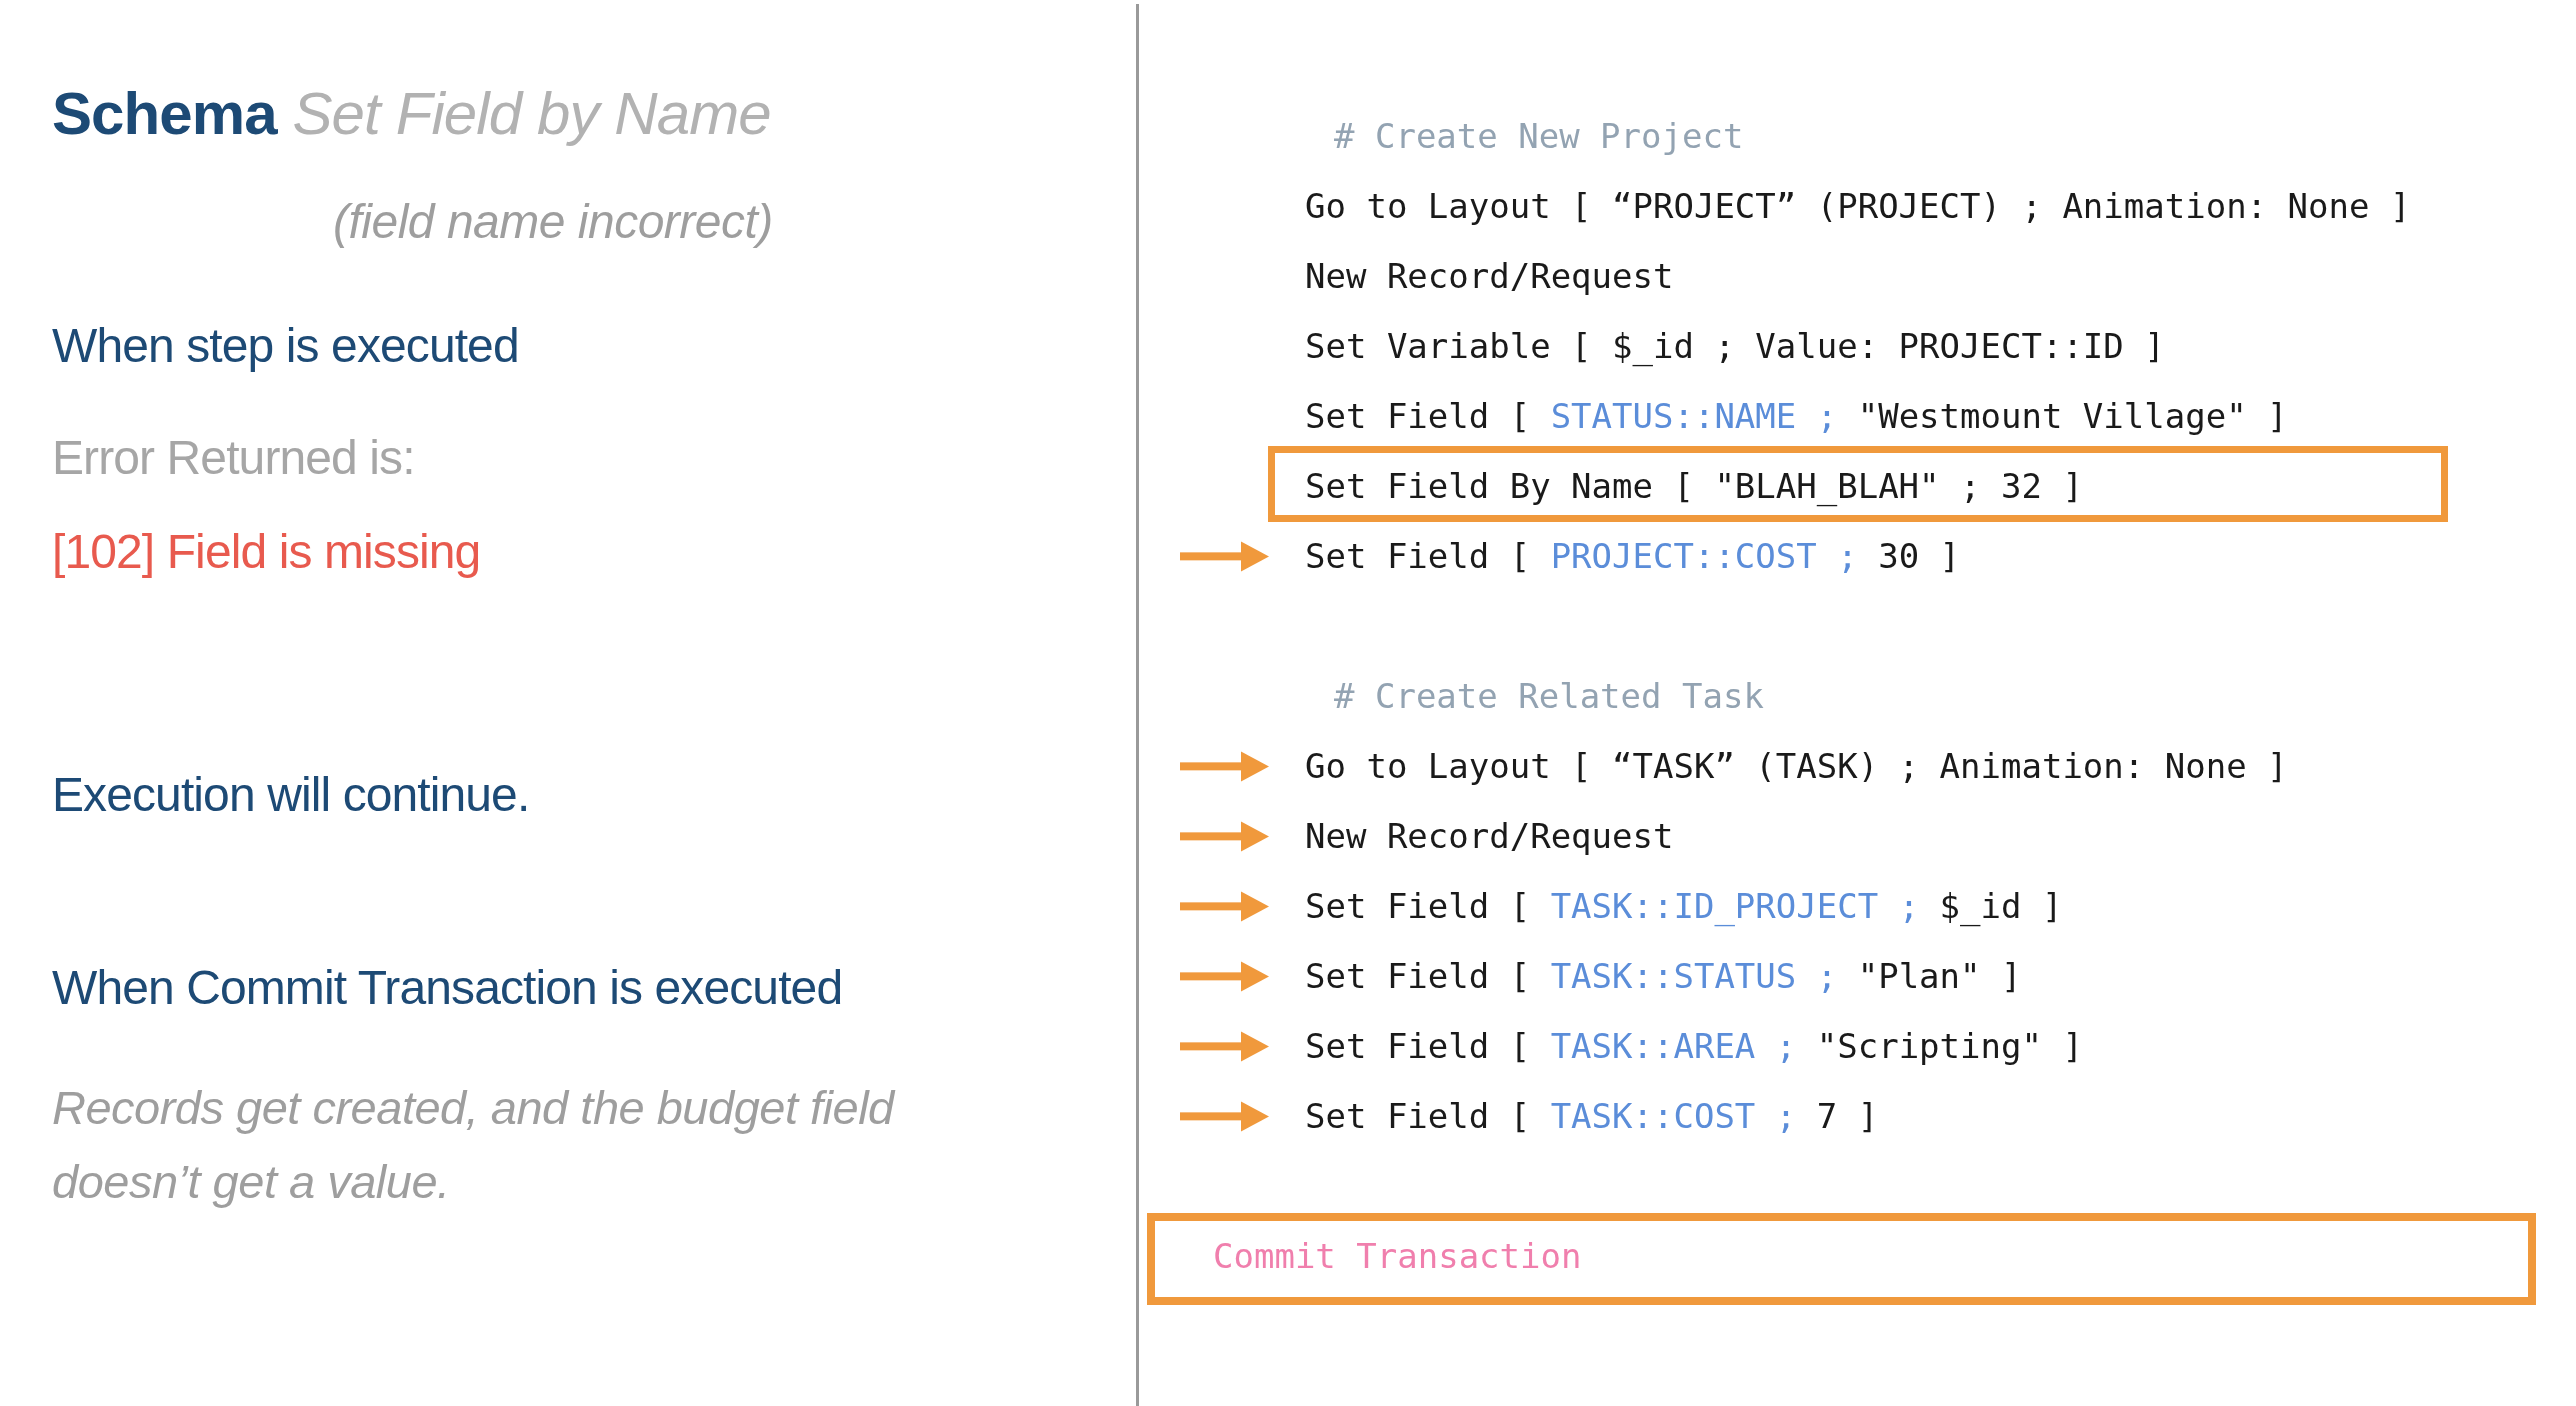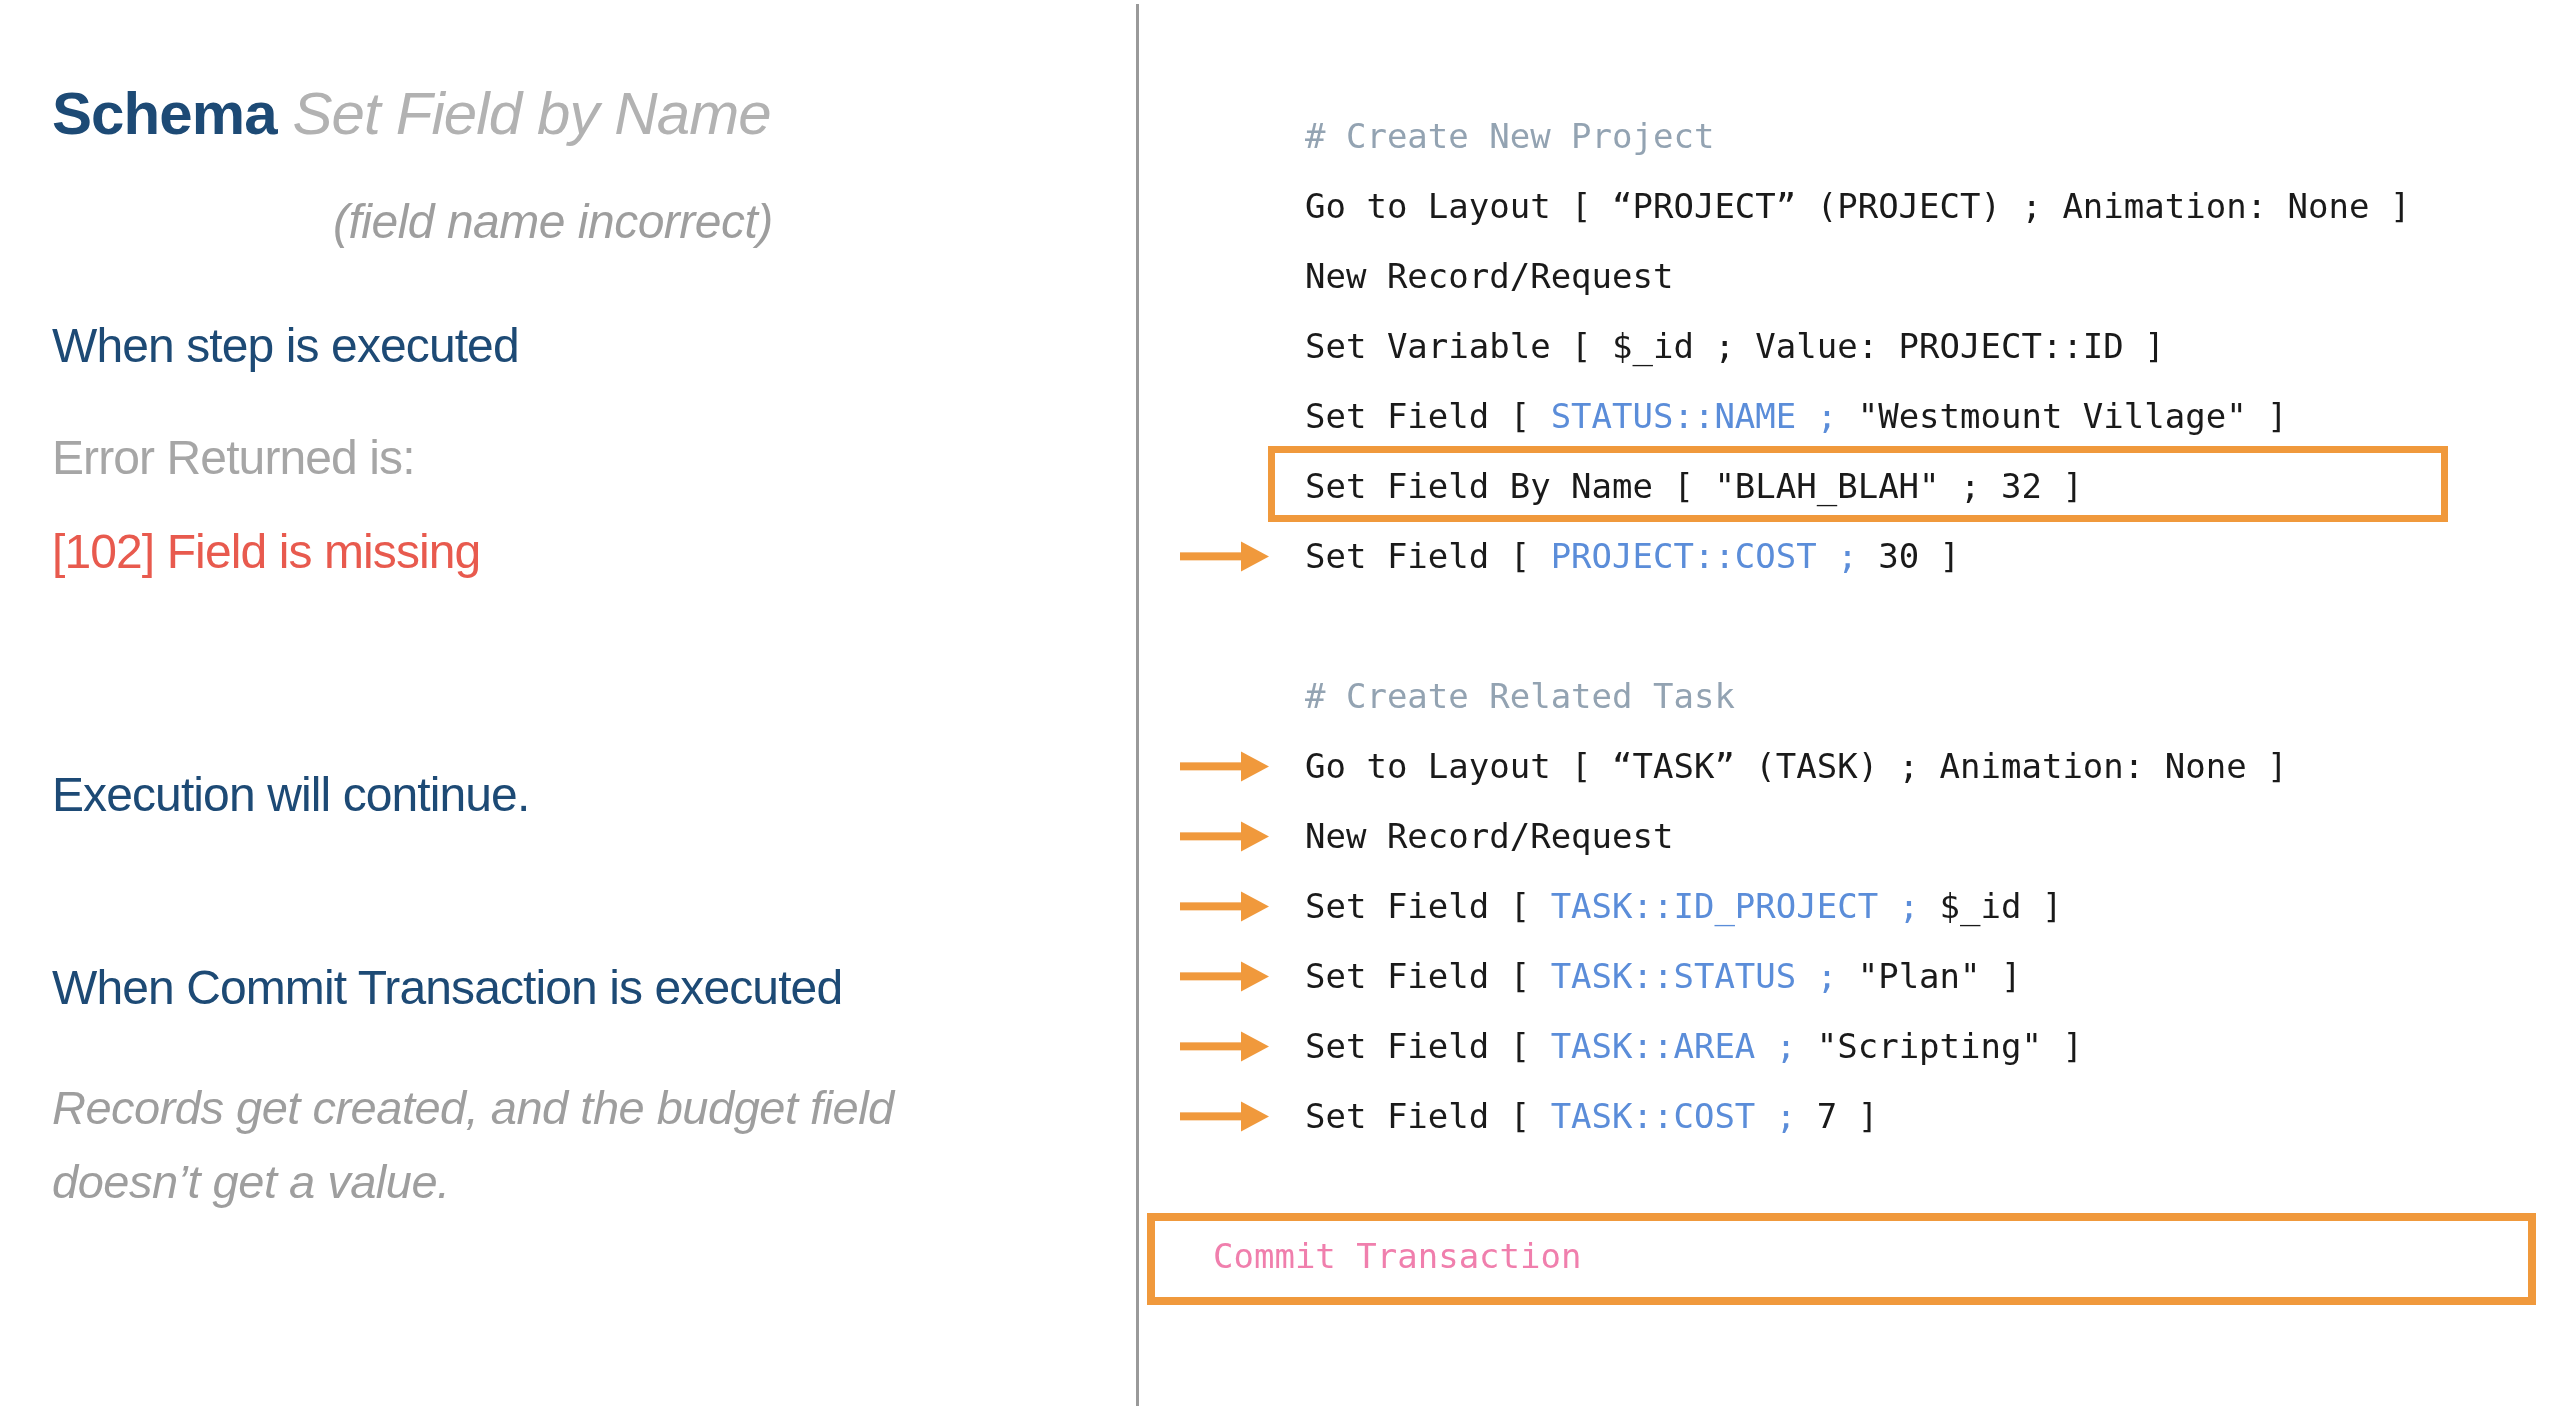--- a/index.html
+++ b/index.html
@@ -38,21 +38,21 @@
   .divider{left:1136px;top:3.7px;width:2.8px;height:1403px;background:var(--divider);}
 
   
   .code-panel{left:1213px;top:31px;width:1340px;}
   .code-line{position:relative;height:70px;display:flex;align-items:center;
              font-family:"DejaVu Sans Mono", monospace;font-size:34px;
              color:var(--code-black);white-space:pre;}
   .code-line.indent{padding-left:92px;}
   .seg-step{color:var(--pink);}
   .seg-field{color:var(--blue);}
-  .seg-comment{color:var(--comment);}
+  .seg-comment{color:var(--comment);margin-left:29px;}
   .seg-plain{color:var(--code-black);}
 
   
   .hl-box{position:absolute;border:7.4px solid var(--orange);pointer-events:none;}
   .hl-box.step{left:55px;top:-4.6px;width:1180px;height:76px;}
   .hl-box.commit{left:-66px;top:-8.3px;width:1389px;height:92px;border-width:8.3px;}
 
   
   .arrow{position:absolute;left:-33px;top:50%;transform:translateY(-50%);
          width:89px;height:31px;pointer-events:none;}

